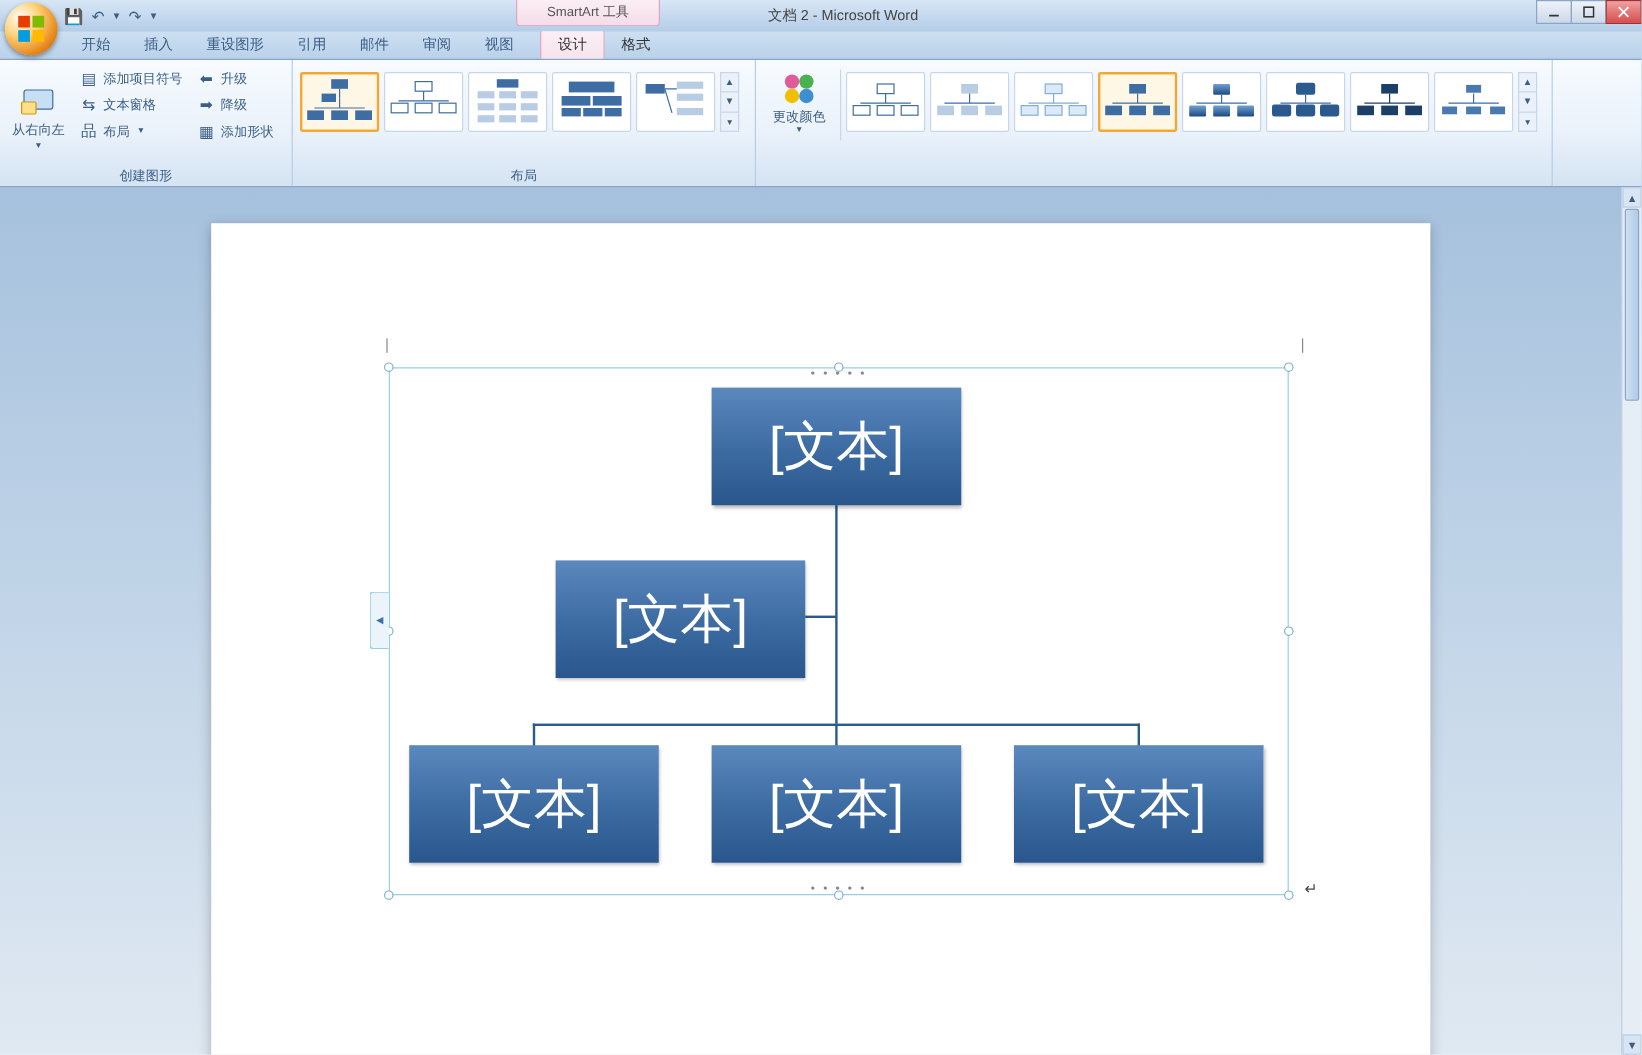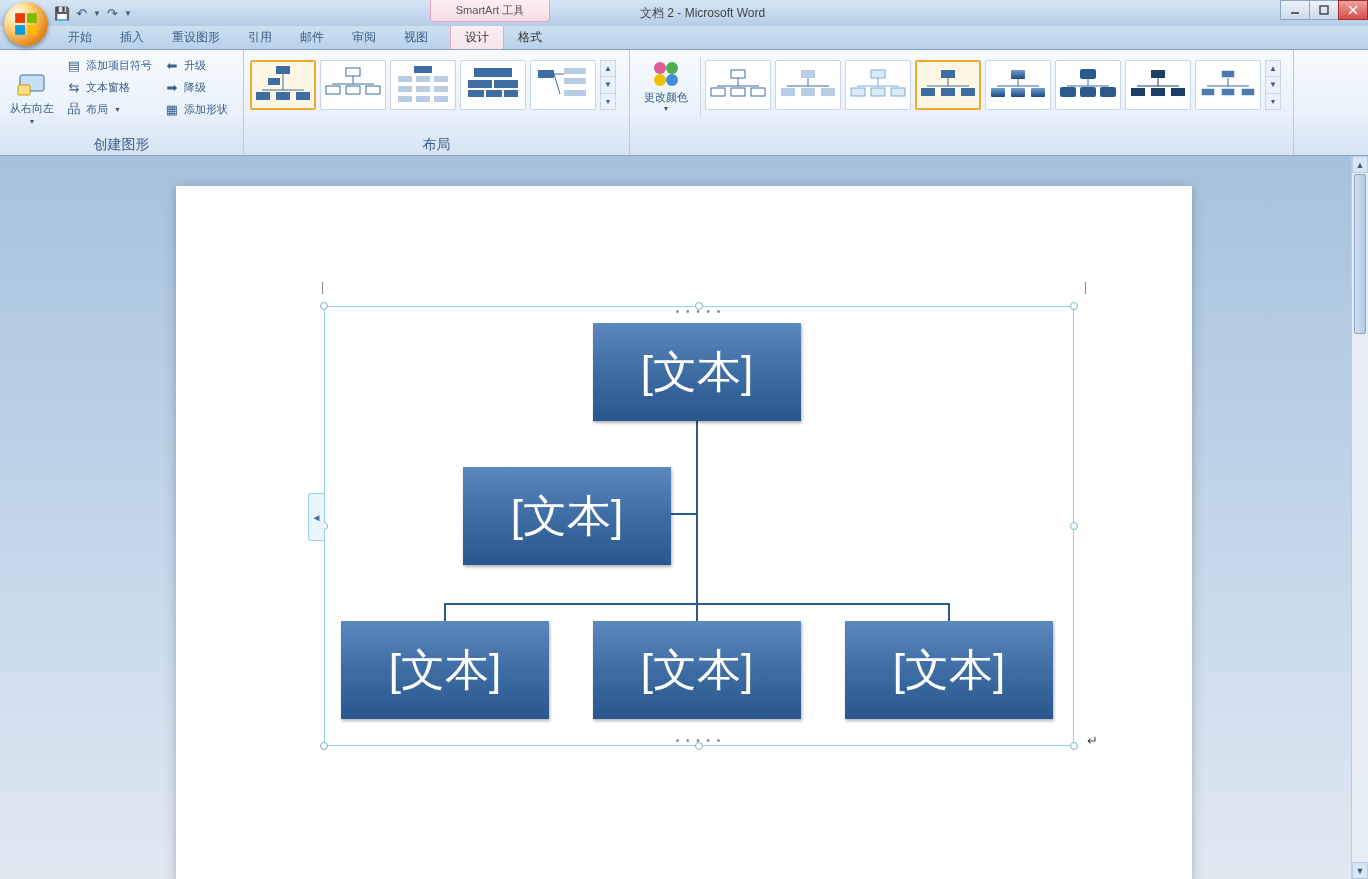--- a/index.html
+++ b/index.html
@@ -21,21 +21,21 @@
   
   .tabs { height:24px; background:linear-gradient(to bottom,#cde0f1,#b9d1ea); display:flex; align-items:flex-end; padding-left:54px; font-size:12px; color:#3b5e86; border-bottom:1px solid #8aa5c5;}
   .tab{ padding:4px 14px 3px; cursor:default;}
   .tab.active{ background:linear-gradient(#fceff5,#f7e3ec); border:1px solid #e6a6c0; border-bottom:none; border-radius:3px 3px 0 0; color:#333;}
   .tab.active2{ color:#333;}
   .tab-gap{width:8px;}
 
   
   .ribbon{ height:106px; background:linear-gradient(to bottom,#f7fbff 0%, #e9f1fa 60%, #d4e3f3 100%); border-bottom:1px solid #8aa5c5; display:flex;}
   .group{ border-right:1px solid #b8cde4; height:100%; position:relative; padding:4px 6px 18px 6px;}
-  .group-label{ position:absolute; bottom:1px; left:0; right:0; text-align:center; font-size:14px; color:#3b5e86;}
+  .group-label{ position:absolute; bottom:1px; left:0; right:0; text-align:center; font-size:11px; color:#3b5e86;}
   .vbtn{ display:flex; flex-direction:column; align-items:center; gap:2px; font-size:11px; color:#3b5e86; padding:2px 4px;}
   .vbtn .icon{width:32px;height:32px;display:flex;align-items:center;justify-content:center;}
   .smallbtn{ display:flex; align-items:center; gap:4px; font-size:11px; color:#3b5e86; height:22px; padding:0 4px;}
   .smallbtn .si{width:16px;height:16px;display:flex;align-items:center;justify-content:center;font-size:13px;}
 
   
   .gallery{ display:flex; gap:4px; align-items:flex-start; padding-top:6px;}
   .gitem{ width:66px; height:50px; border:1px solid #c7d6e8; background:#fff; display:flex; align-items:center; justify-content:center; border-radius:2px;}
   .gitem.sel{ border:2px solid #f0a933; background:#fff7e6;}
   .gitem svg{width:58px;height:42px;}

